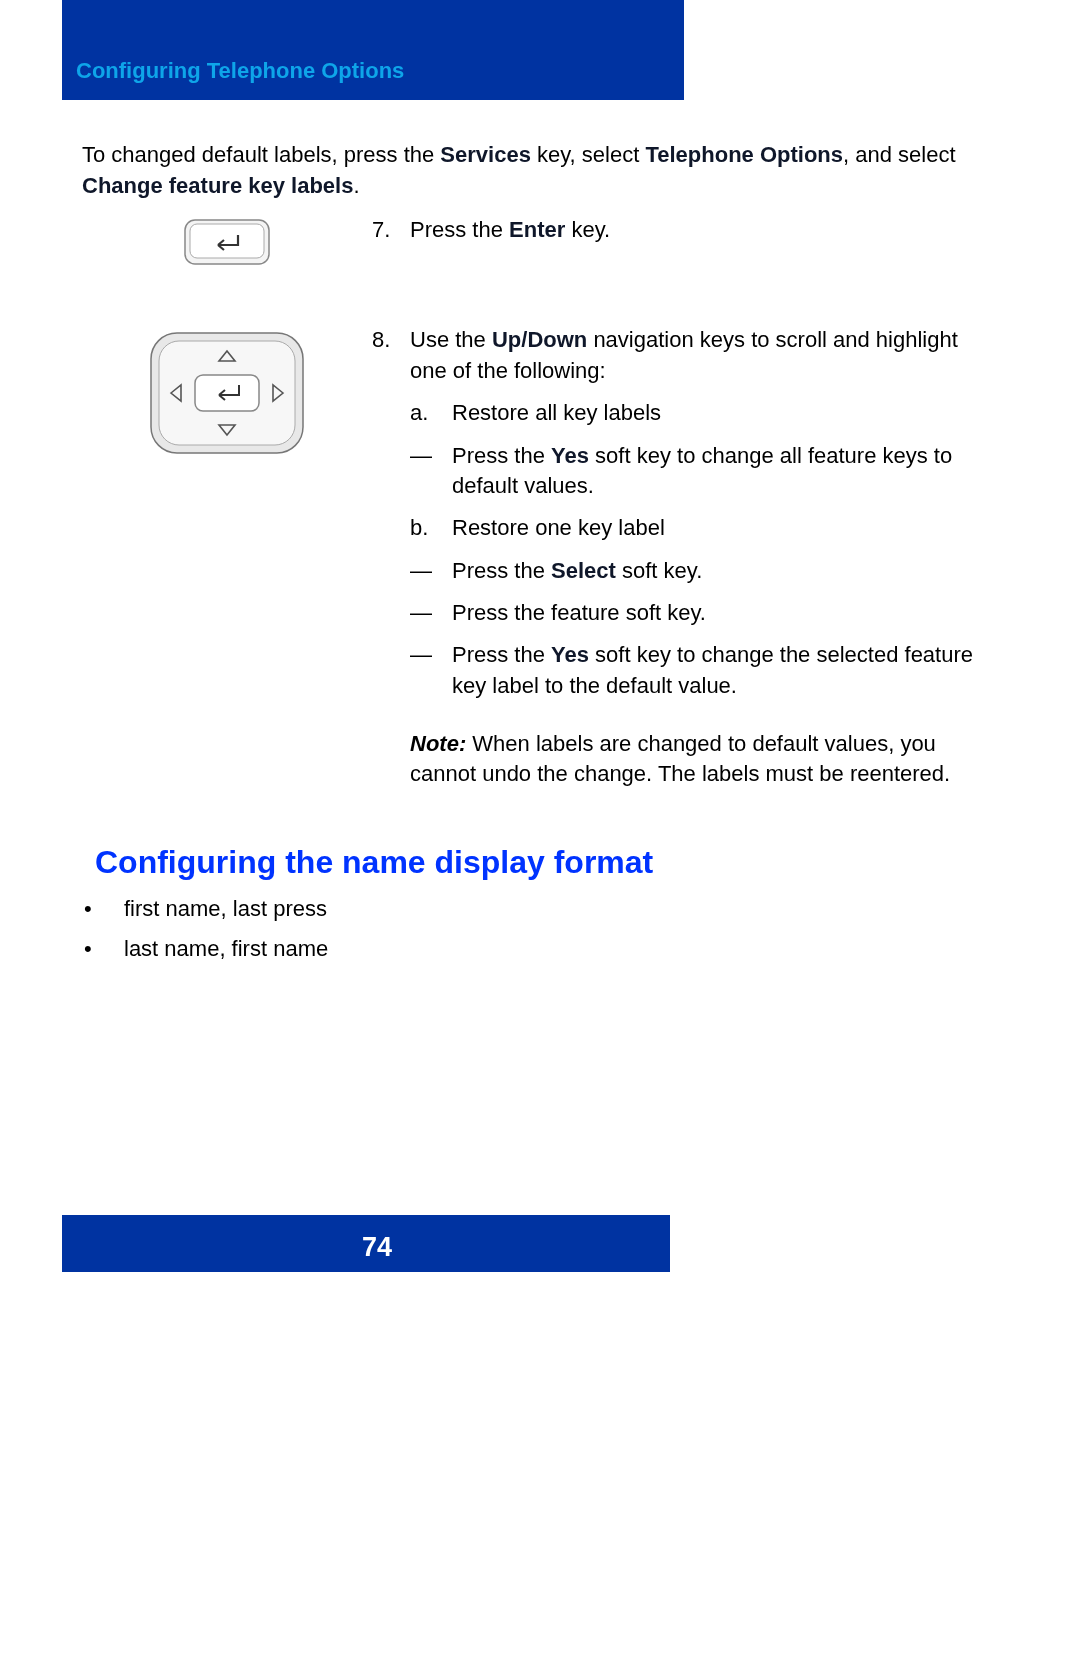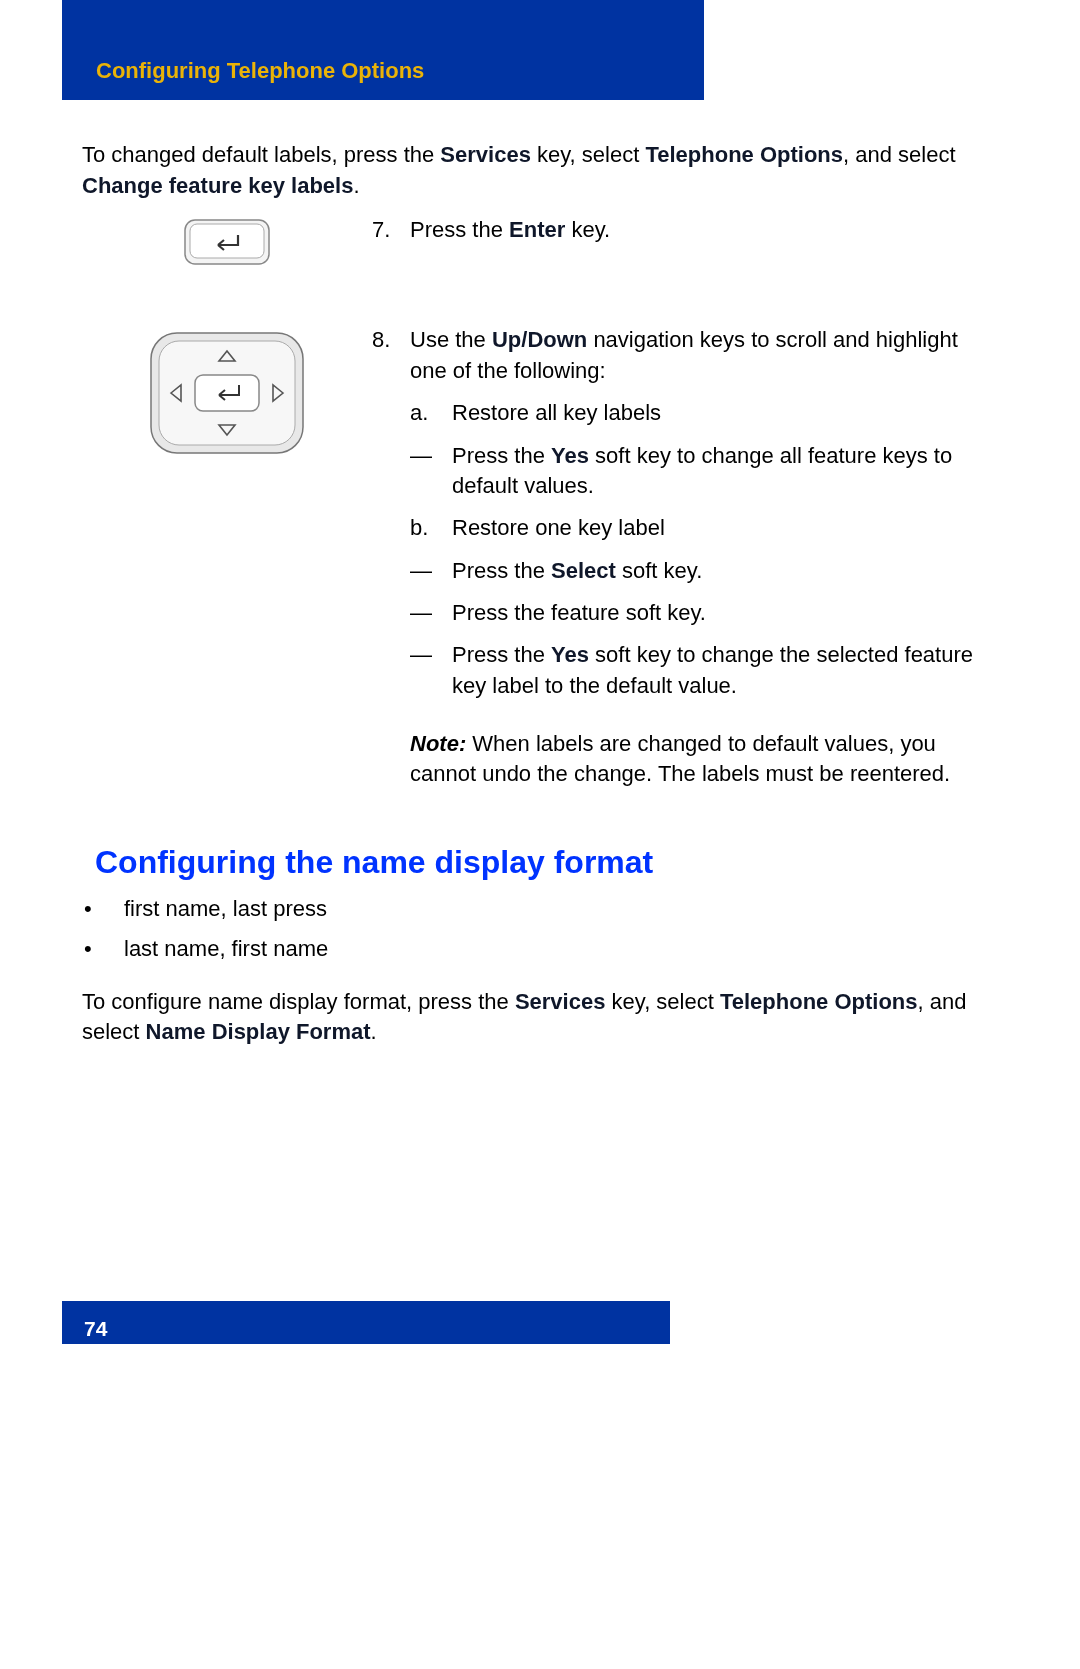--- a/index.html
+++ b/index.html
@@ -11,24 +11,24 @@
     line-height: 1.38;
   }
   .page {
     width: 1080px;
     margin: 0 auto;
     box-sizing: border-box;
     padding: 0;
   }
   .header-band {
     background: #0033a1;
-    color: #eab308;
+    color: #0ea5e9;
     margin: 0 0 0 62px;
     width: 586px;
-    padding: 56px 22px 14px 34px;
+    padding: 56px 22px 14px 14px;
     font-weight: bold;
     font-size: 22px;
   }
   .content {
     padding: 40px 80px 0 82px;
   }
   .bold-blue { color: #0f172a; font-weight: bold; }
   .intro { margin-bottom: 40px; }
   .step-row {
     display: flex;
@@ -62,23 +62,24 @@
   }
   .bulleted .item { display: flex; margin-bottom: 10px; }
   .bulleted .mark { width: 40px; flex: 0 0 40px; text-align: left; padding-left: 2px; }
   .para { margin-bottom: 14px; }
   .footer-space { height: 240px; }
   .page-footer {
     background: #0033a1;
     color: #fff;
     margin-left: 62px;
     width: 586px;
-    padding: 14px 0 0 22px;
+    padding: 14px 0 6px 22px;
     font-weight: bold;
-    font-size: 21px;
+    font-size: 27px;
+    text-align: center;
   }
   
   .enter-key-icon {
     display: inline-block;
     box-sizing: border-box;
   }
   .navpad-icon {
     display: inline-block;
   }
 </style>
@@ -196,23 +197,20 @@
     <div class="bulleted">
       <div class="item">
         <span class="mark">•</span>
         <span>first name, last press</span>
       </div>
       <div class="item">
         <span class="mark">•</span>
         <span>last name, first name</span>
       </div>
     </div>
-    <div class="para" style="margin-top:22px;">
-      <span>To configure name display format, press the </span><span class="bold-blue">Services</span><span> key, select </span><span class="bold-blue">Telephone Options</span><span>, and select </span><span class="bold-blue">Name Display Format</span><span>.</span>
-    </div>
 
   </div>
 
   <div class="footer-space"></div>
 
   <div class="page-footer">
     <span>74</span>
   </div>
 
 </div>

